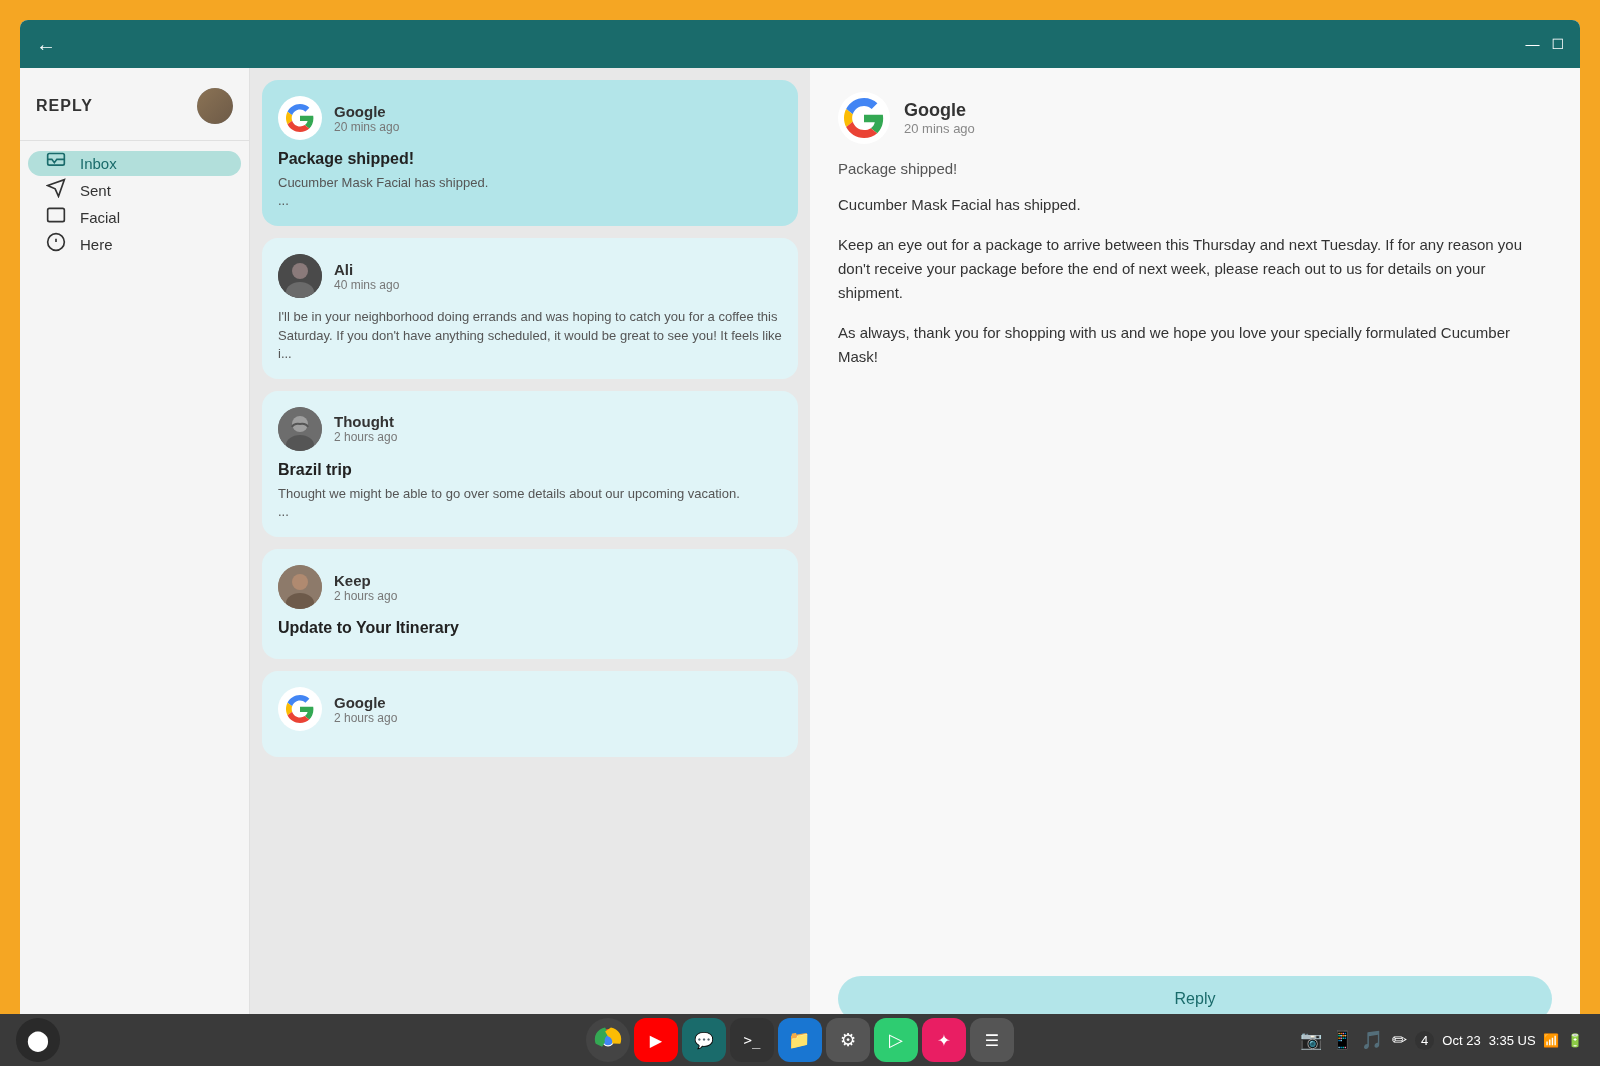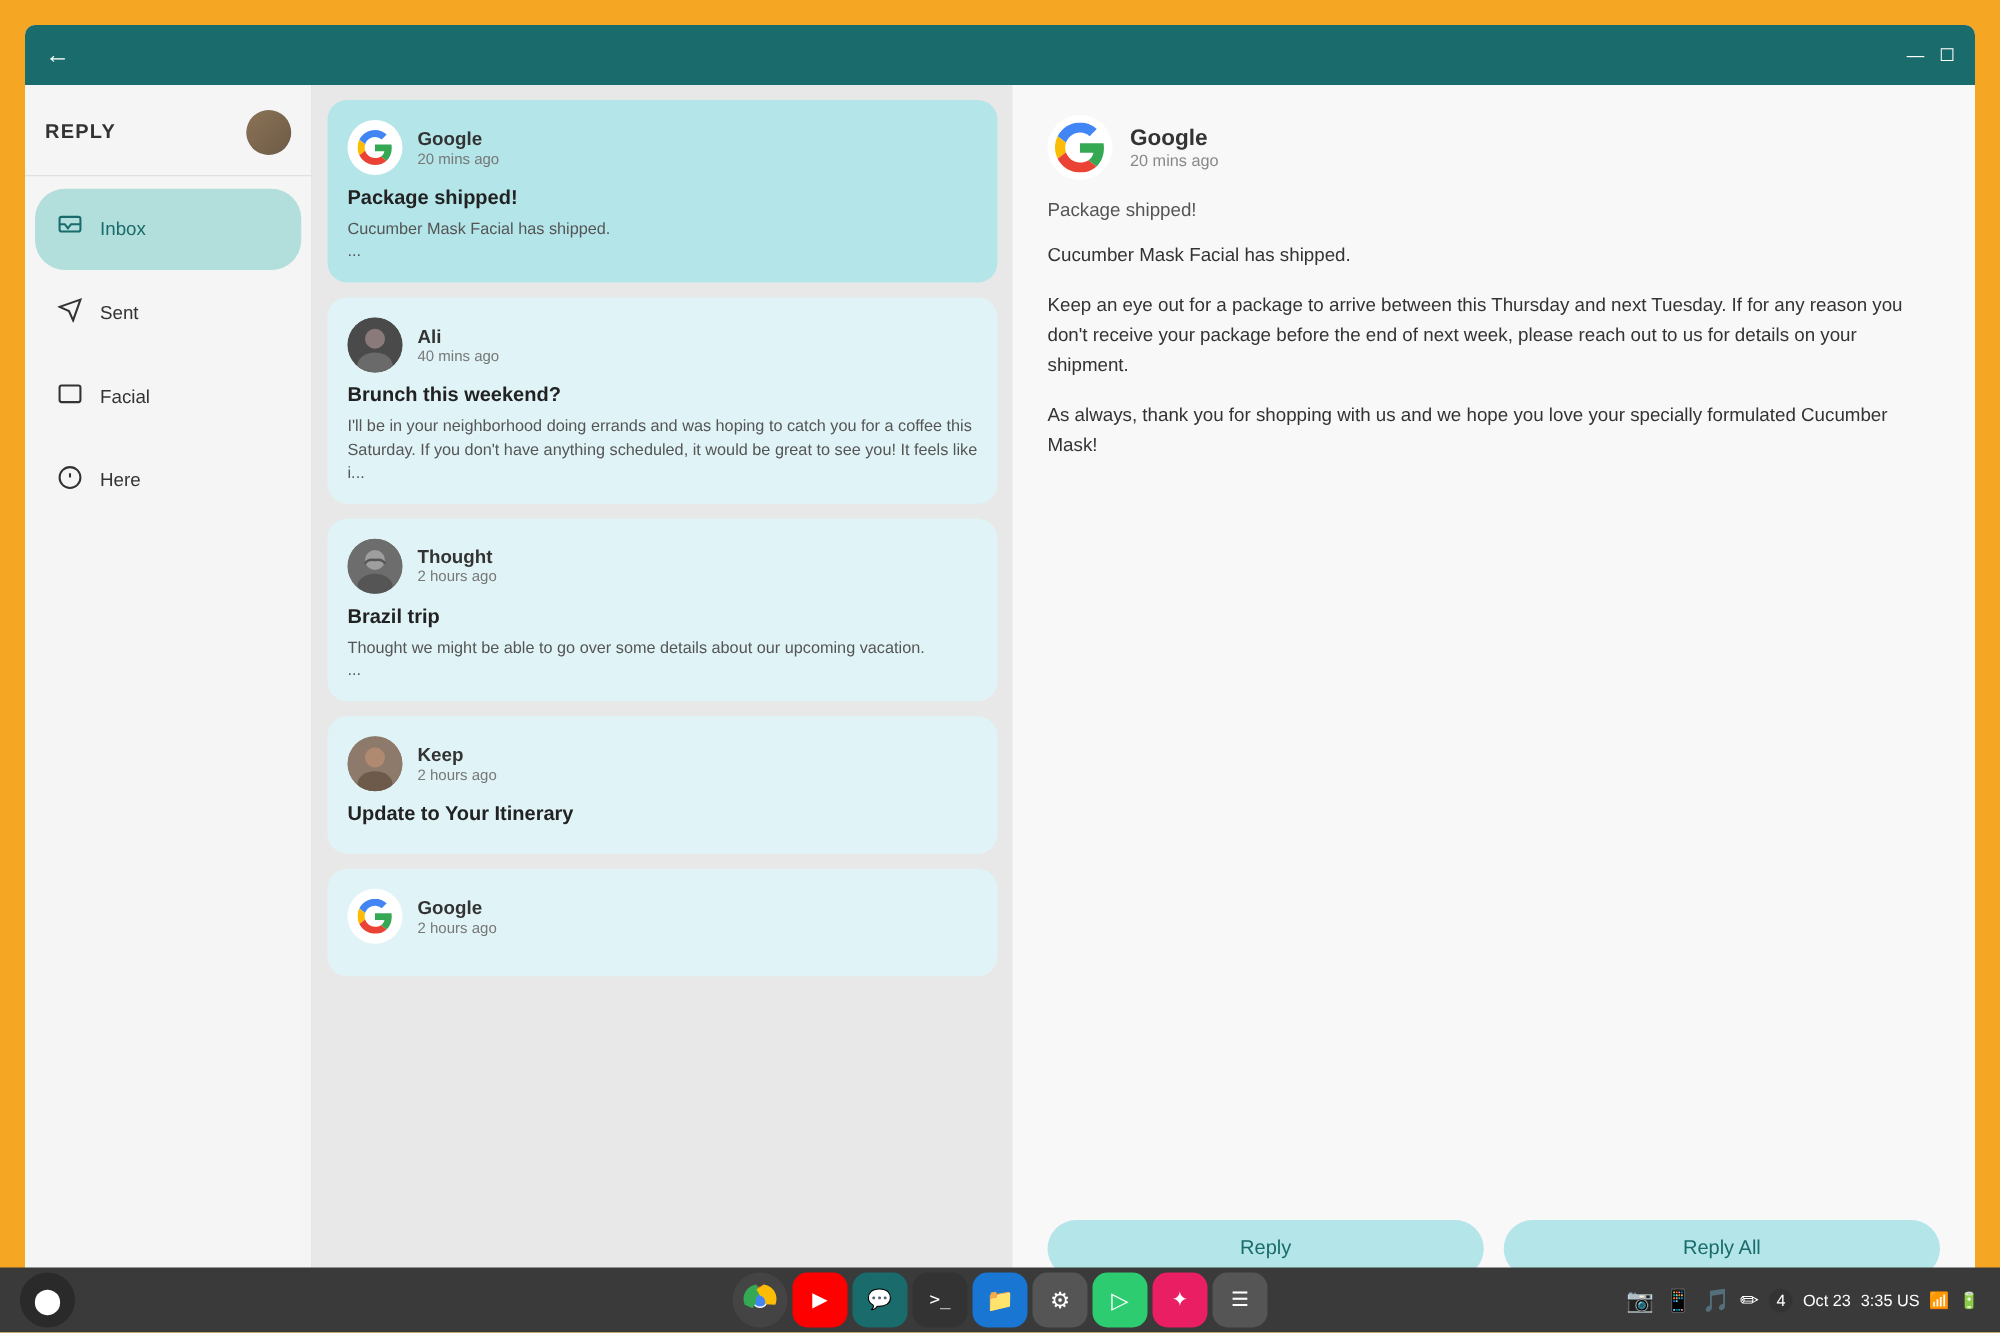--- a/index.html
+++ b/index.html
@@ -102,21 +102,21 @@
       border-radius: 50%;
       background: linear-gradient(135deg, #8B7355 0%, #6d5a47 100%);
     }
     .sidebar-nav {
       padding: 8px 0;
     }
     .nav-item {
       display: flex;
       align-items: center;
       gap: 12px;
-      padding: 20px 16px;
+      padding: 0 16px;
       cursor: pointer;
       border-radius: 24px;
       margin: 2px 8px;
       font-size: 15px;
       color: #333;
     }
     .nav-item.active {
       background: #b2dfdb;
       color: #1a6b6b;
       font-weight: 500;
@@ -444,21 +444,20 @@
               <circle cx="22" cy="22" r="22" fill="#4a4a4a"></circle>
               <circle cx="22" cy="17" r="8" fill="#8a7a7a"></circle>
               <ellipse cx="22" cy="38" rx="14" ry="10" fill="#6a6a6a"></ellipse>
             </svg>
           </div>
           <div class="email-sender-info">
             <span class="email-sender">Ali</span>
             <span class="email-time">40 mins ago</span>
           </div>
         </div>
-        <div class="email-subject">Brunch this weekend?</div>
         <div class="email-preview">I'll be in your neighborhood doing errands and was hoping to catch you for a coffee this Saturday. If you don't have anything scheduled, it would be great to see you! It feels like i...</div>
       </div>
 
 
       <div class="email-card">
         <div class="email-header">
           <div class="email-avatar avatar-trevor">
             <svg width="44" height="44" viewBox="0 0 44 44">
               <circle cx="22" cy="22" r="22" fill="#6d6d6d"></circle>
               <circle cx="22" cy="17" r="8" fill="#9e9e9e"></circle>
@@ -529,21 +528,20 @@
         </div>
       </div>
       <div class="detail-subject">Package shipped!</div>
       <div class="detail-body">
         <p>Cucumber Mask Facial has shipped.</p>
         <p>Keep an eye out for a package to arrive between this Thursday and next Tuesday. If for any reason you don't receive your package before the end of next week, please reach out to us for details on your shipment.</p>
         <p>As always, thank you for shopping with us and we hope you love your specially formulated Cucumber Mask!</p>
       </div>
       <div class="detail-actions">
         <button class="action-btn">Reply</button>
-        <button class="action-btn">Reply All</button>
       </div>
     </div>
 
   </div>
 
 </div>
 
 <div class="taskbar">
   <div class="taskbar-left">
     <div class="taskbar-icon" style="background:#2a2a2a;">

